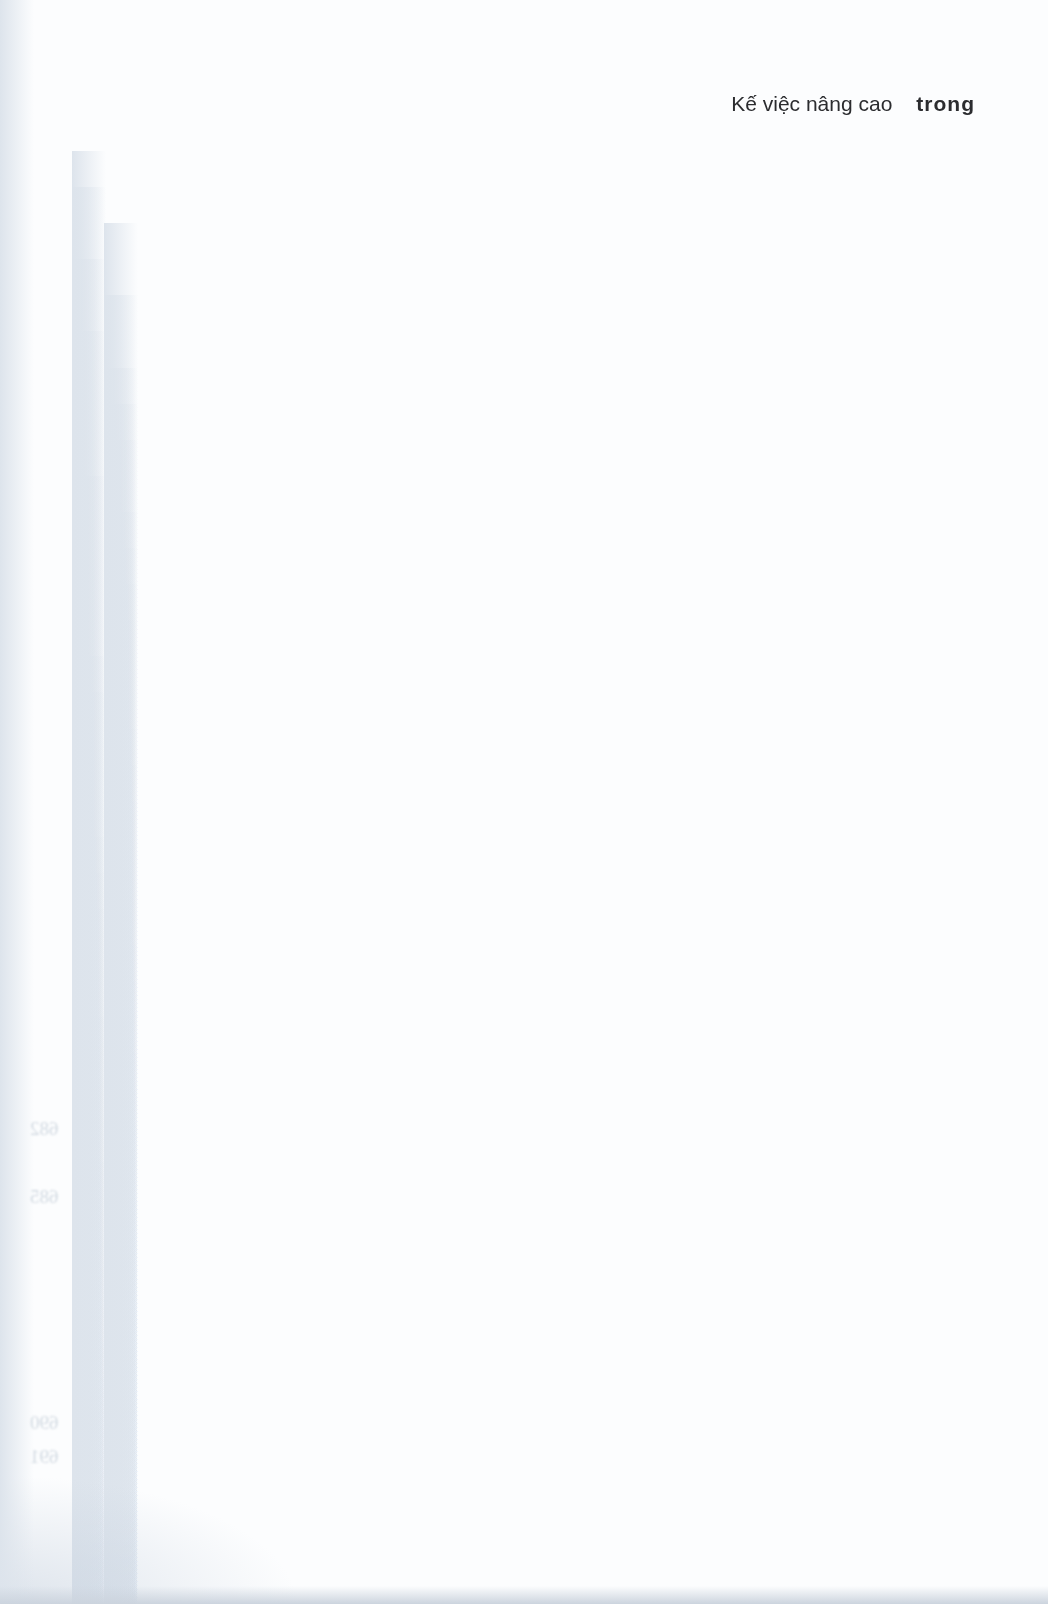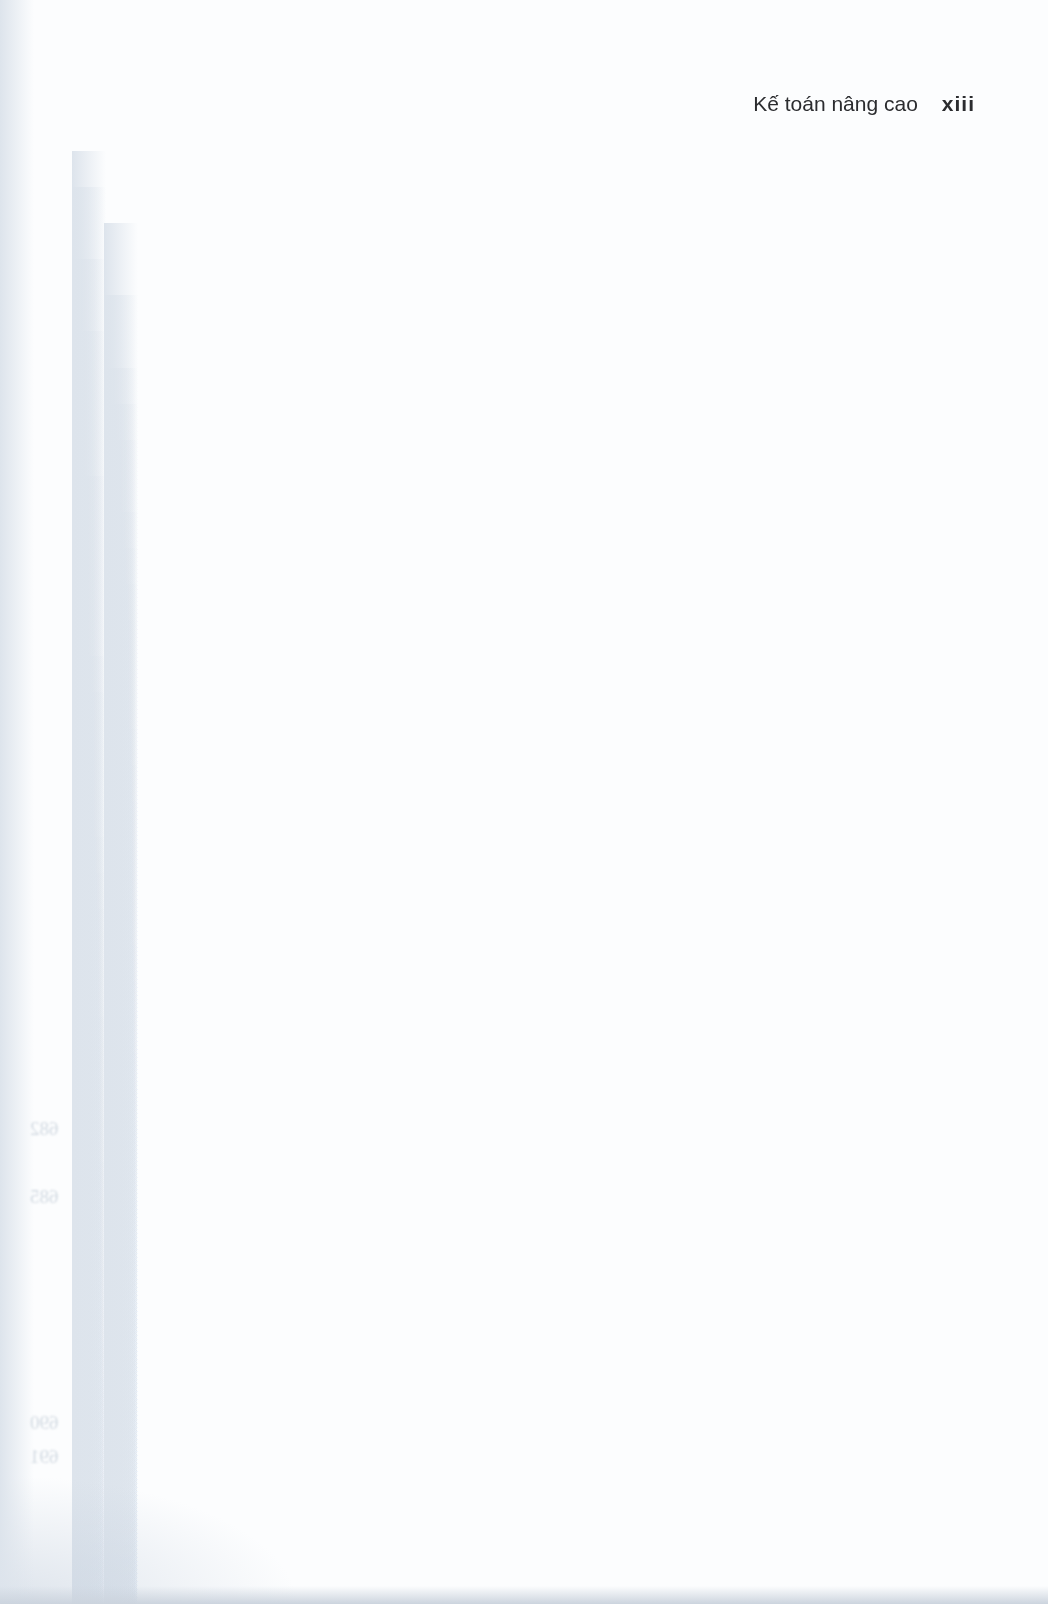--- a/index.html
+++ b/index.html
@@ -126,22 +126,22 @@
       <span class="gfrag" style="left: 30px; top: 1446px; font-size: 19px;">691</span>
       <span class="gfrag" style="left: 440px; top: 1452px; font-size: 19px;">Khác biệt về phân loại, trình bày và công bố</span>
       <span class="gfrag" style="left: 440px; top: 1486px; font-size: 19px; font-style: italic;">Kế toán trên cơ sở thuê</span>
     </div>
 
   <div class="crease crease-a"></div>
   <div class="crease crease-b"></div>
   <div class="corner-tint"></div>
 
   <div class="header">
-    <span>Kế toán nâng cao</span>
-    <span class="roman">xiii</span>
+    <span>Kế việc nâng cao</span>
+    <span class="roman">trong</span>
   </div>
 
   <div class="toc" id="toc">
     <div class="row chapter-row">
       <span class="title">&nbsp;</span>
       <span class="page">589</span>
     </div>
 
   <div class="row lvl1">
         <span class="title">Tỷ giá được sử dụng trong việc chuyển đổi</span>

